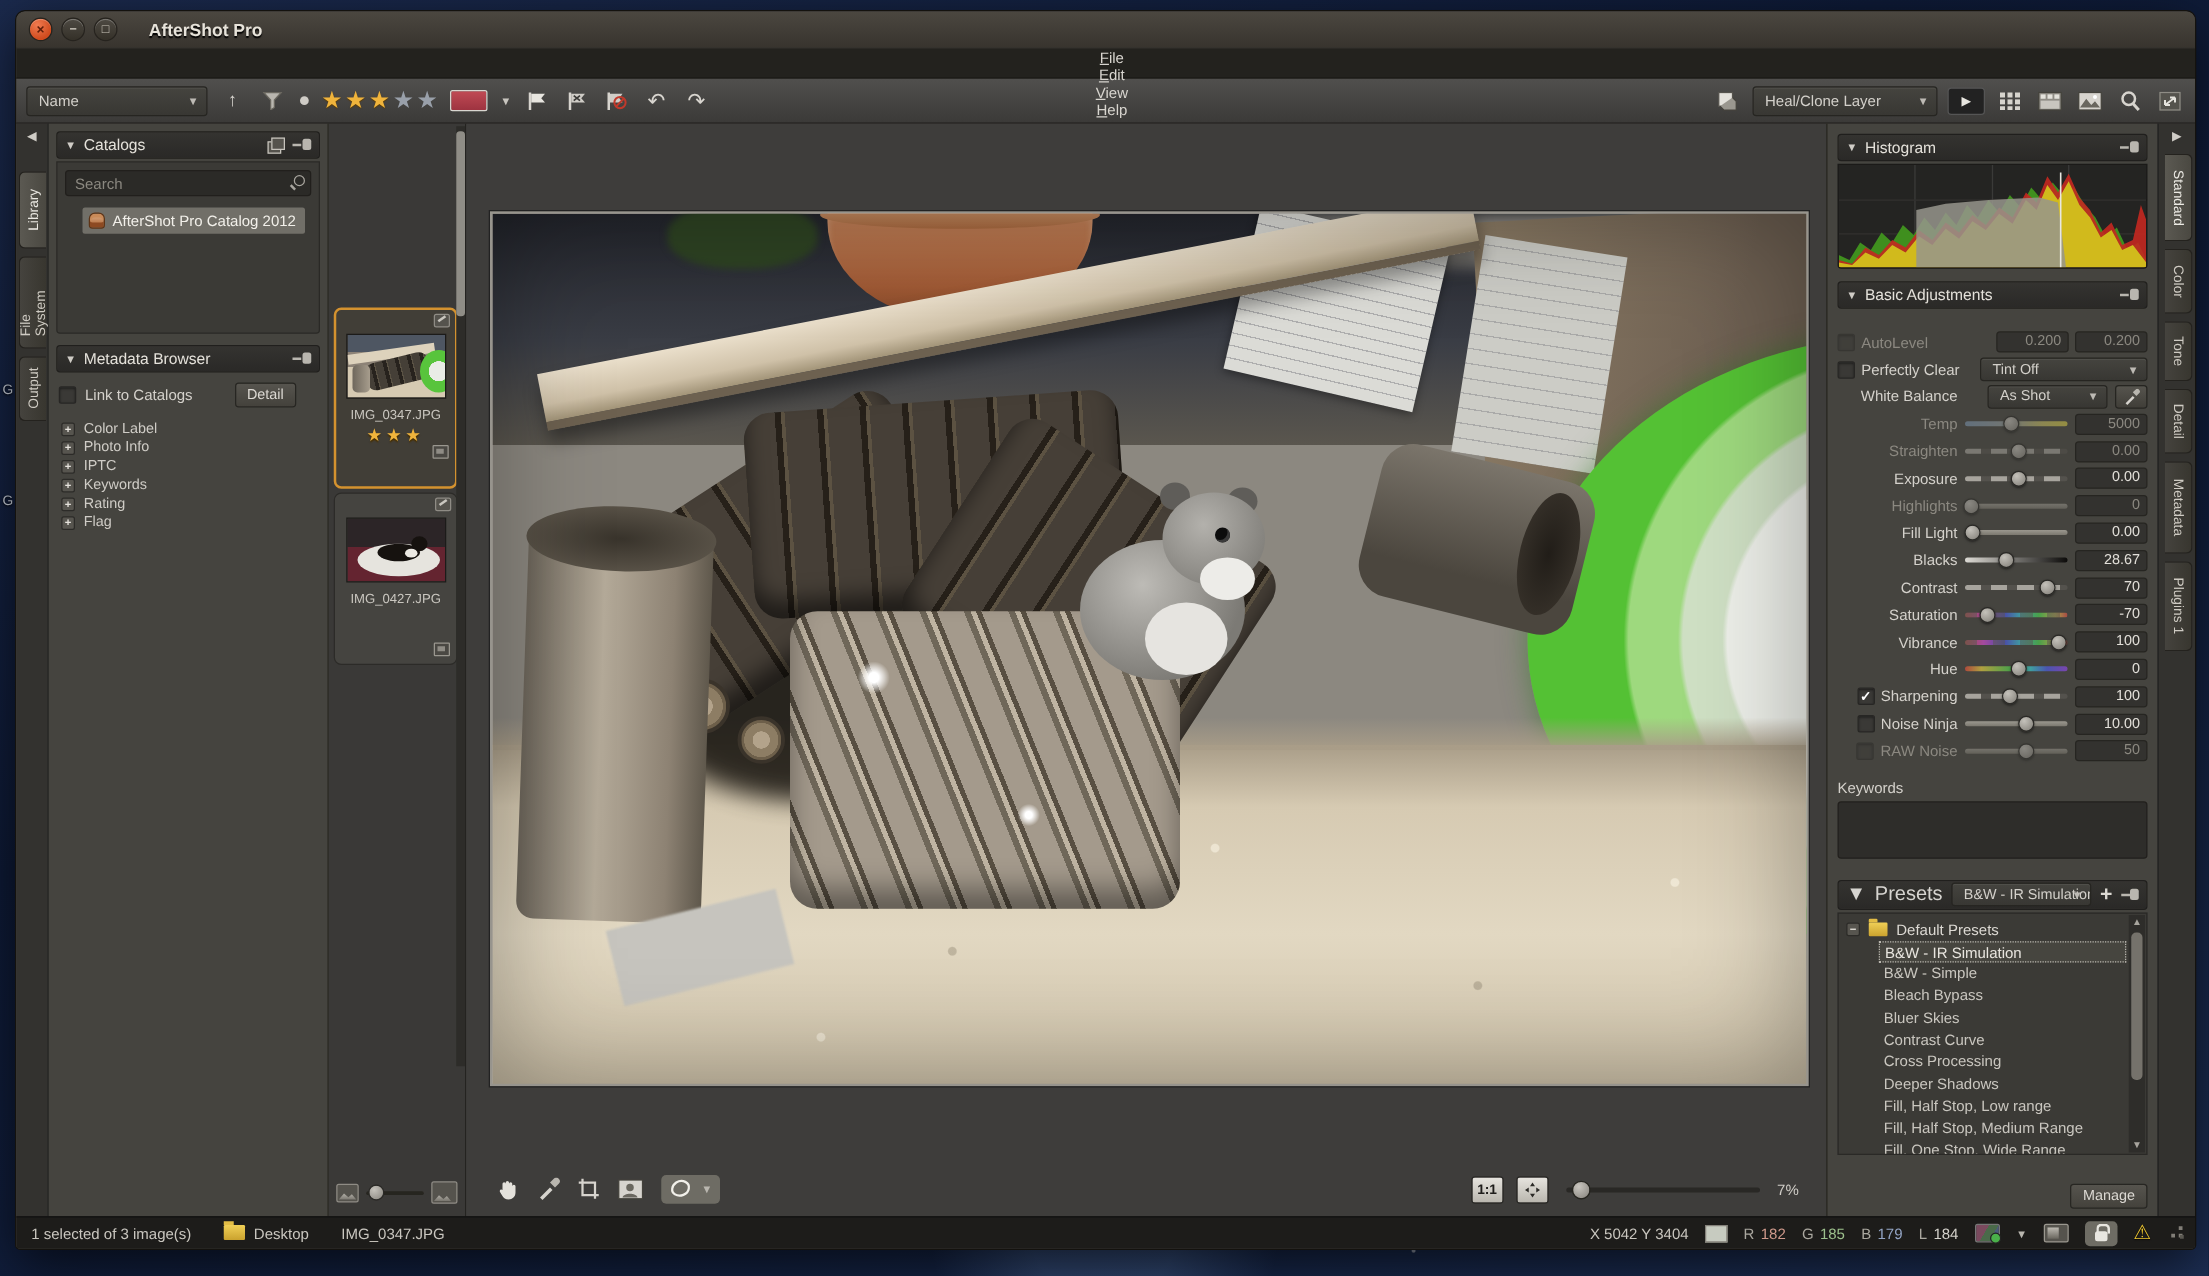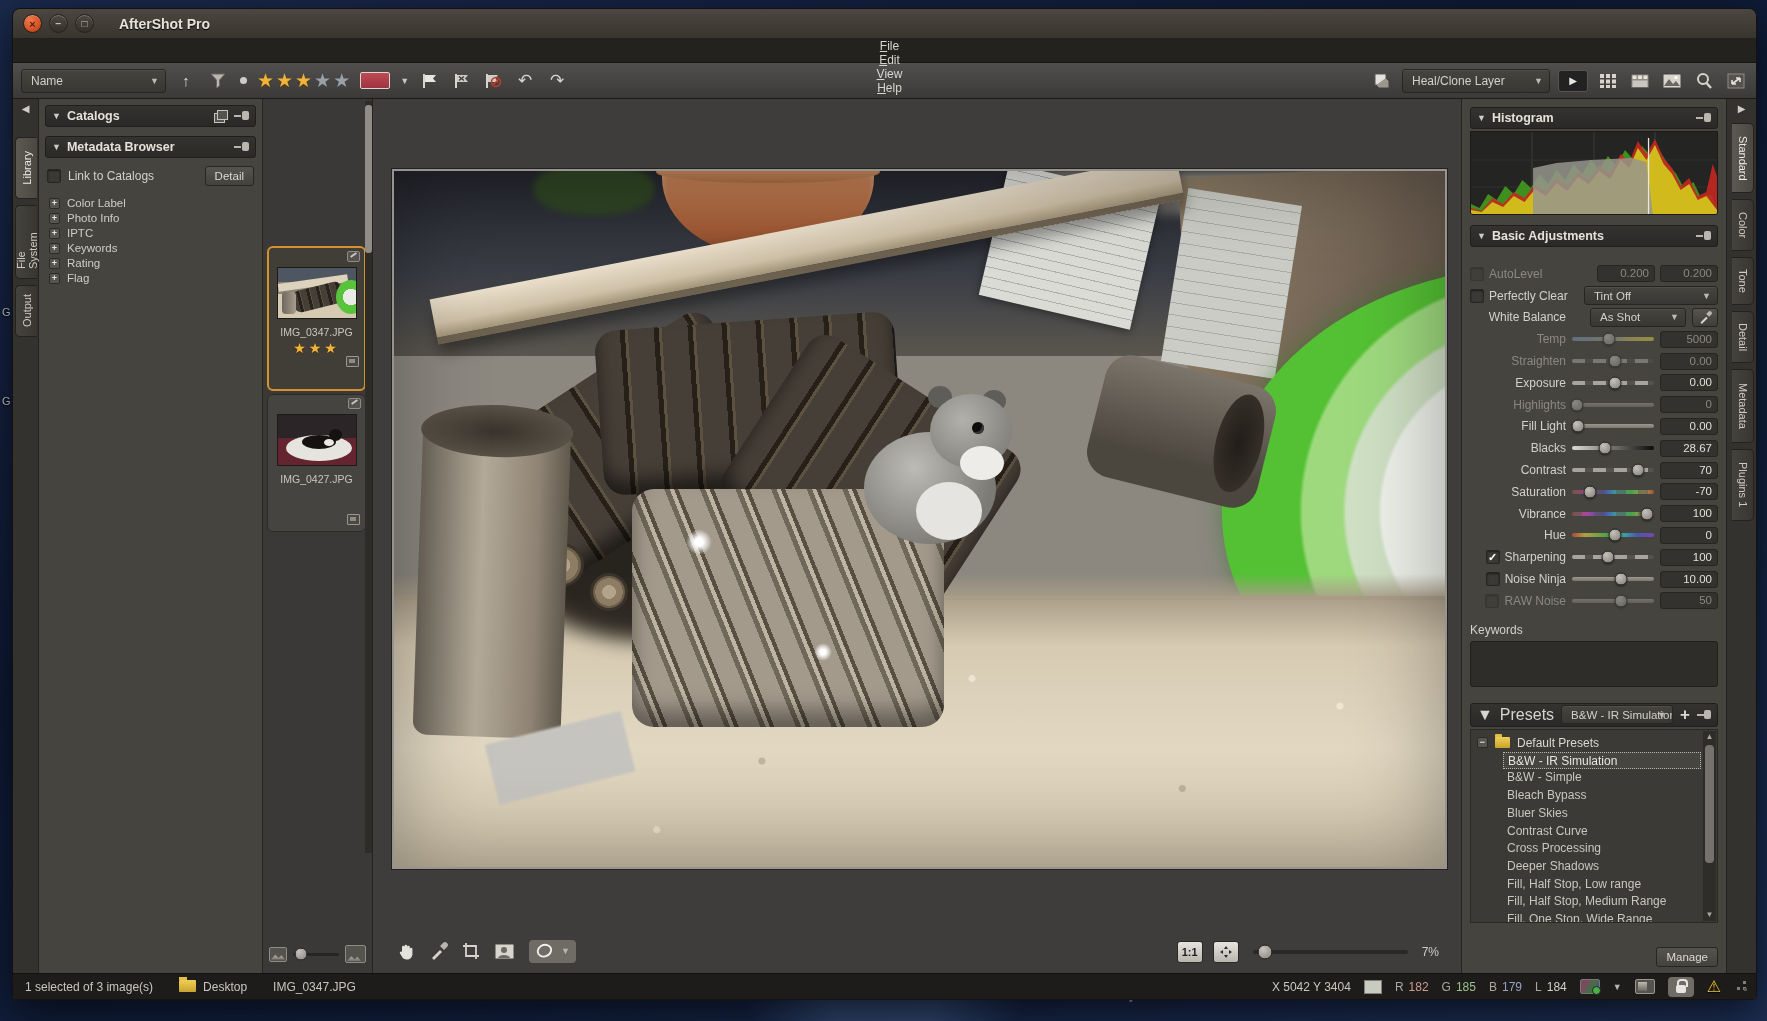--- a/index.html
+++ b/index.html
@@ -72,21 +72,21 @@
   .vtab span{writing-mode:vertical-rl;transform:rotate(180deg);}
   .vtab.active{background:linear-gradient(90deg,#5b5952,#4a4841);color:#eceae4;}
   .rtabs .vtab{left:auto;right:2px;border-radius:0 5px 5px 0;border:1px solid #24221e;border-left:none;}
   .rtabs .vtab span{transform:none;}
 
   .leftpanel{width:224px;background:#45443f;border-right:1px solid #26251f;position:relative;
     padding:6px 6px 0 6px;}
   .sect-header{height:22px;background:linear-gradient(#343330,#2a2927);border:1px solid #201f1d;
     border-radius:3px;display:flex;align-items:center;padding:0 6px;gap:6px;}
   .sect-header .tri{font-size:9px;color:#cfccc6;}
-  .sect-header .hd{font-weight:bold;font-size:12.5px;color:#e4e1da;flex:0 0 auto;}
+  .sect-header .hd{font-weight:normal;font-size:12.5px;color:#e4e1da;flex:0 0 auto;}
   .hd-spacer{flex:1;}
   .pin-icon{width:15px;height:10px;position:relative;}
   .pin-icon::before{content:"";position:absolute;left:0;top:4px;width:7px;height:2px;background:#b9b6af;}
   .pin-icon::after{content:"";position:absolute;right:0;top:0;width:7px;height:9px;background:#b9b6af;border-radius:2px;}
   .copy-icon{width:14px;height:12px;position:relative;}
   .copy-icon::before,.copy-icon::after{content:"";position:absolute;width:9px;height:8px;
     border:1px solid #c6c3bc;background:#55534d;}
   .copy-icon::before{left:0;top:3px;}
   .copy-icon::after{right:0;top:0;}
   .cat-body{margin-top:2px;height:138px;background:#3b3a36;border:1px solid #2a2926;
@@ -97,21 +97,21 @@
     font-family:"Liberation Sans",sans-serif;}
   .search-box input::placeholder{color:#8b8880;}
   .mag{position:absolute;right:5px;top:4px;width:9px;height:9px;border:1.5px solid #a8a59e;border-radius:50%;}
   .mag::after{content:"";position:absolute;left:-4px;bottom:-2px;width:5px;height:1.5px;background:#a8a59e;transform:rotate(45deg);}
   .cat-item{margin:9px 0 0 14px;height:21px;width:178px;background:#716f68;border-radius:2px;
     display:flex;align-items:center;gap:6px;padding:0 5px;color:#f2f0ea;font-size:12px;}
   .db-icon{width:13px;height:13px;border-radius:5px 5px 3px 3px;
     background:linear-gradient(#e0b088,#a9602f);
     box-shadow:inset 0 3px 0 #c98a58, inset 0 -4px 0 #8d4a22;border:1px solid #5e3416;}
   .mb-header{margin-top:9px;}
-  .mb-row{display:flex;align-items:center;gap:7px;margin:8px 2px 0 2px;}
+  .mb-row{display:flex;align-items:center;gap:7px;margin:8px 19px 0 2px;}
   .checkbox{width:14px;height:14px;background:#3a3936;border:1px solid #272624;border-radius:2px;
     box-shadow:inset 0 1px 2px rgba(0,0,0,.5);display:flex;align-items:center;justify-content:center;
     color:#fff;font-size:11px;font-weight:bold;}
   .mb-label{font-size:12px;color:#d4d1cb;flex:1;}
   .btn{height:20px;background:linear-gradient(#56544e,#44423c);border:1px solid #272622;
     border-radius:3px;color:#dcd9d3;font-size:11.5px;padding:0 9px;display:flex;align-items:center;}
   .tree{margin:10px 0 0 4px;}
   .tree-item{display:flex;align-items:center;gap:7px;height:14px;margin-bottom:1px;}
   .expander{width:11px;height:11px;background:#57554f;border:1px solid #2c2b28;border-radius:2px;
     color:#e6e3dd;font-size:9px;line-height:9px;text-align:center;font-weight:bold;}
@@ -479,20 +479,30 @@
       </div>
 
       <div class="leftpanel">
         <div class="sect-header">
           <span class="tri">▼</span>
           <span class="hd">Catalogs</span>
           <span class="hd-spacer"></span>
           <span class="copy-icon"></span>
           <span class="pin-icon"></span>
         </div>
+        <div class="cat-body">
+          <div class="search-box">
+            <input type="text" placeholder="Search" style="">
+            <span class="mag"></span>
+          </div>
+          <div class="cat-item">
+            <span class="db-icon"></span>
+            <span>AfterShot Pro Catalog 2012</span>
+          </div>
+        </div>
 
         <div class="sect-header mb-header">
           <span class="tri">▼</span>
           <span class="hd">Metadata Browser</span>
           <span class="hd-spacer"></span>
           <span class="pin-icon"></span>
         </div>
         <div class="mb-row">
           <span class="checkbox"></span>
           <span class="mb-label">Link to Catalogs</span>

